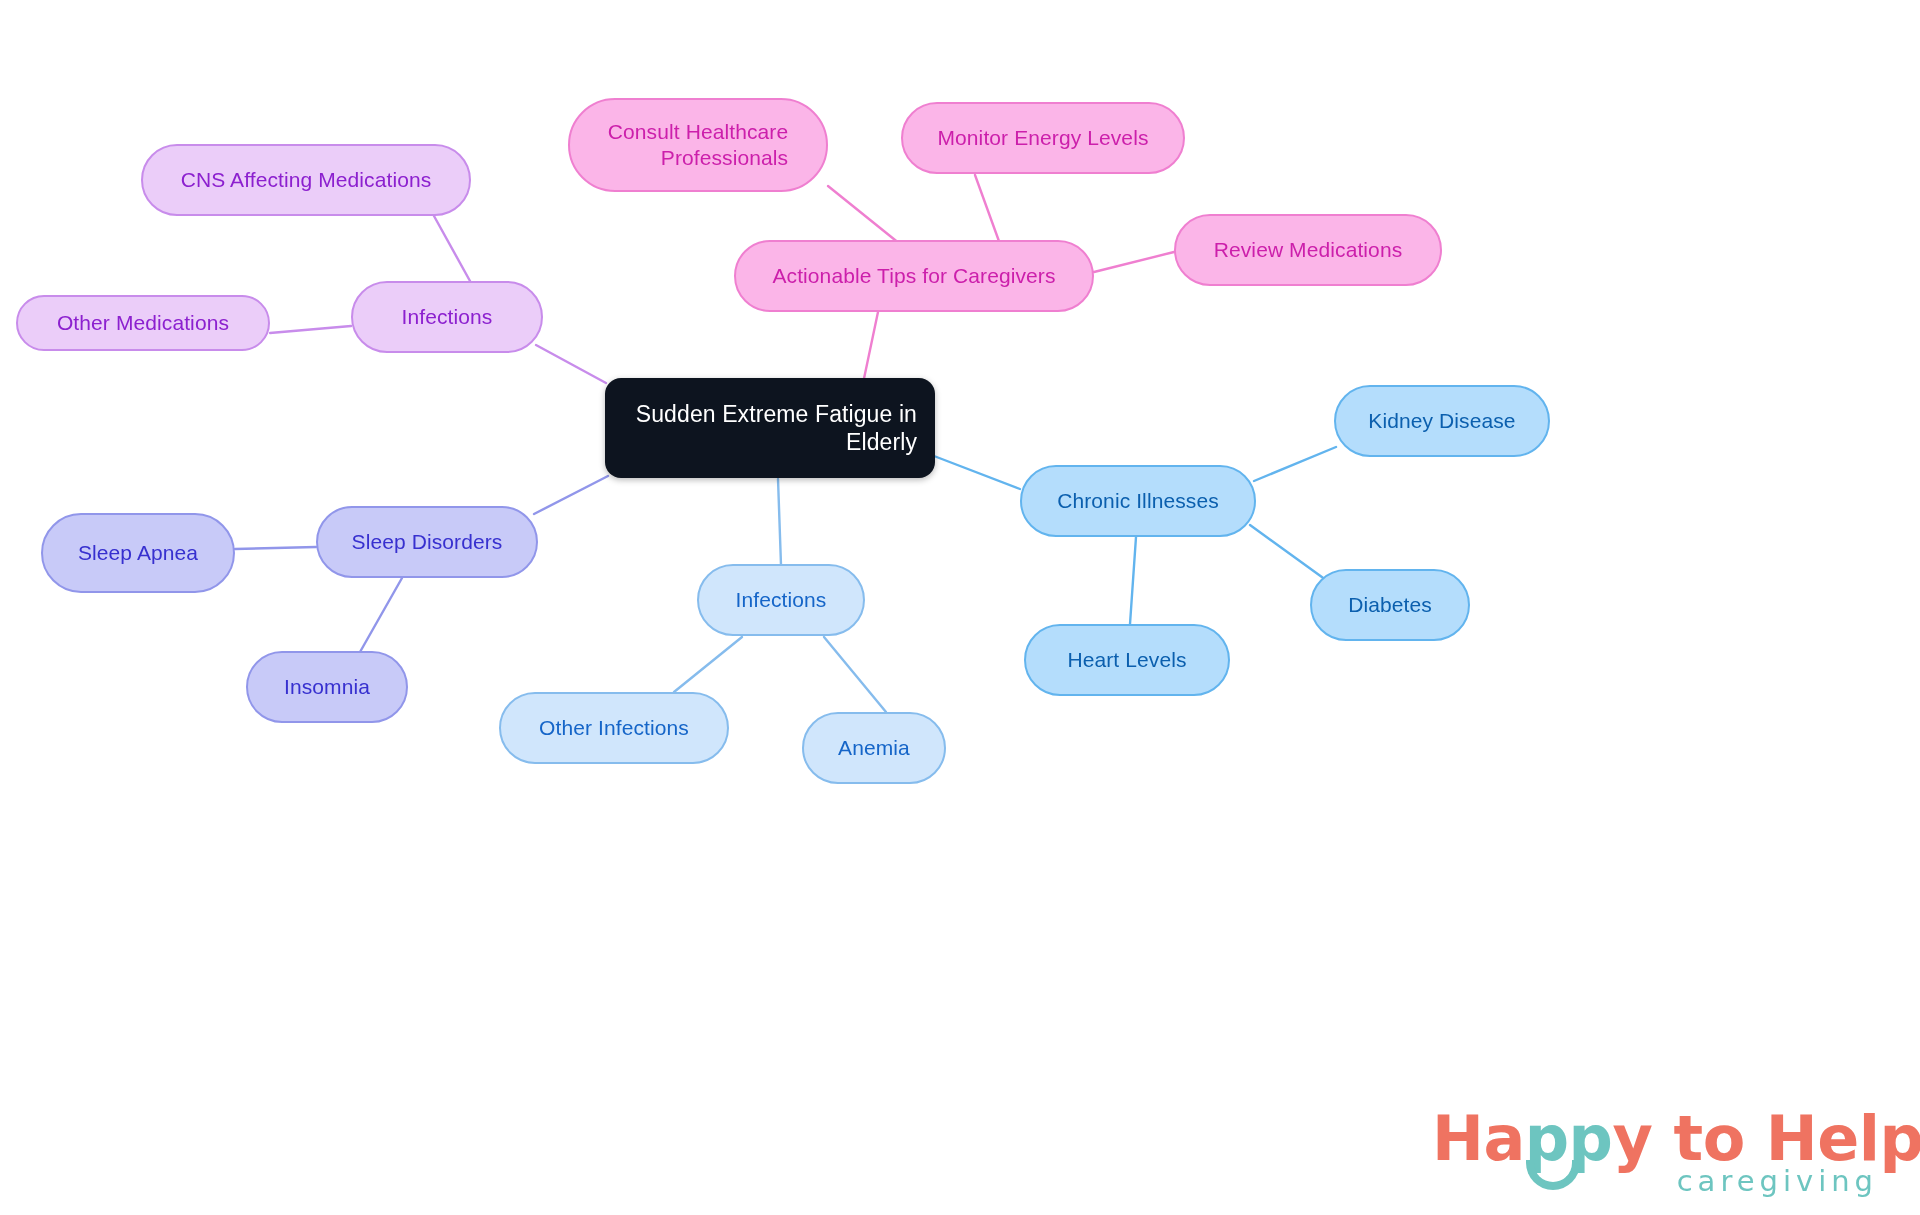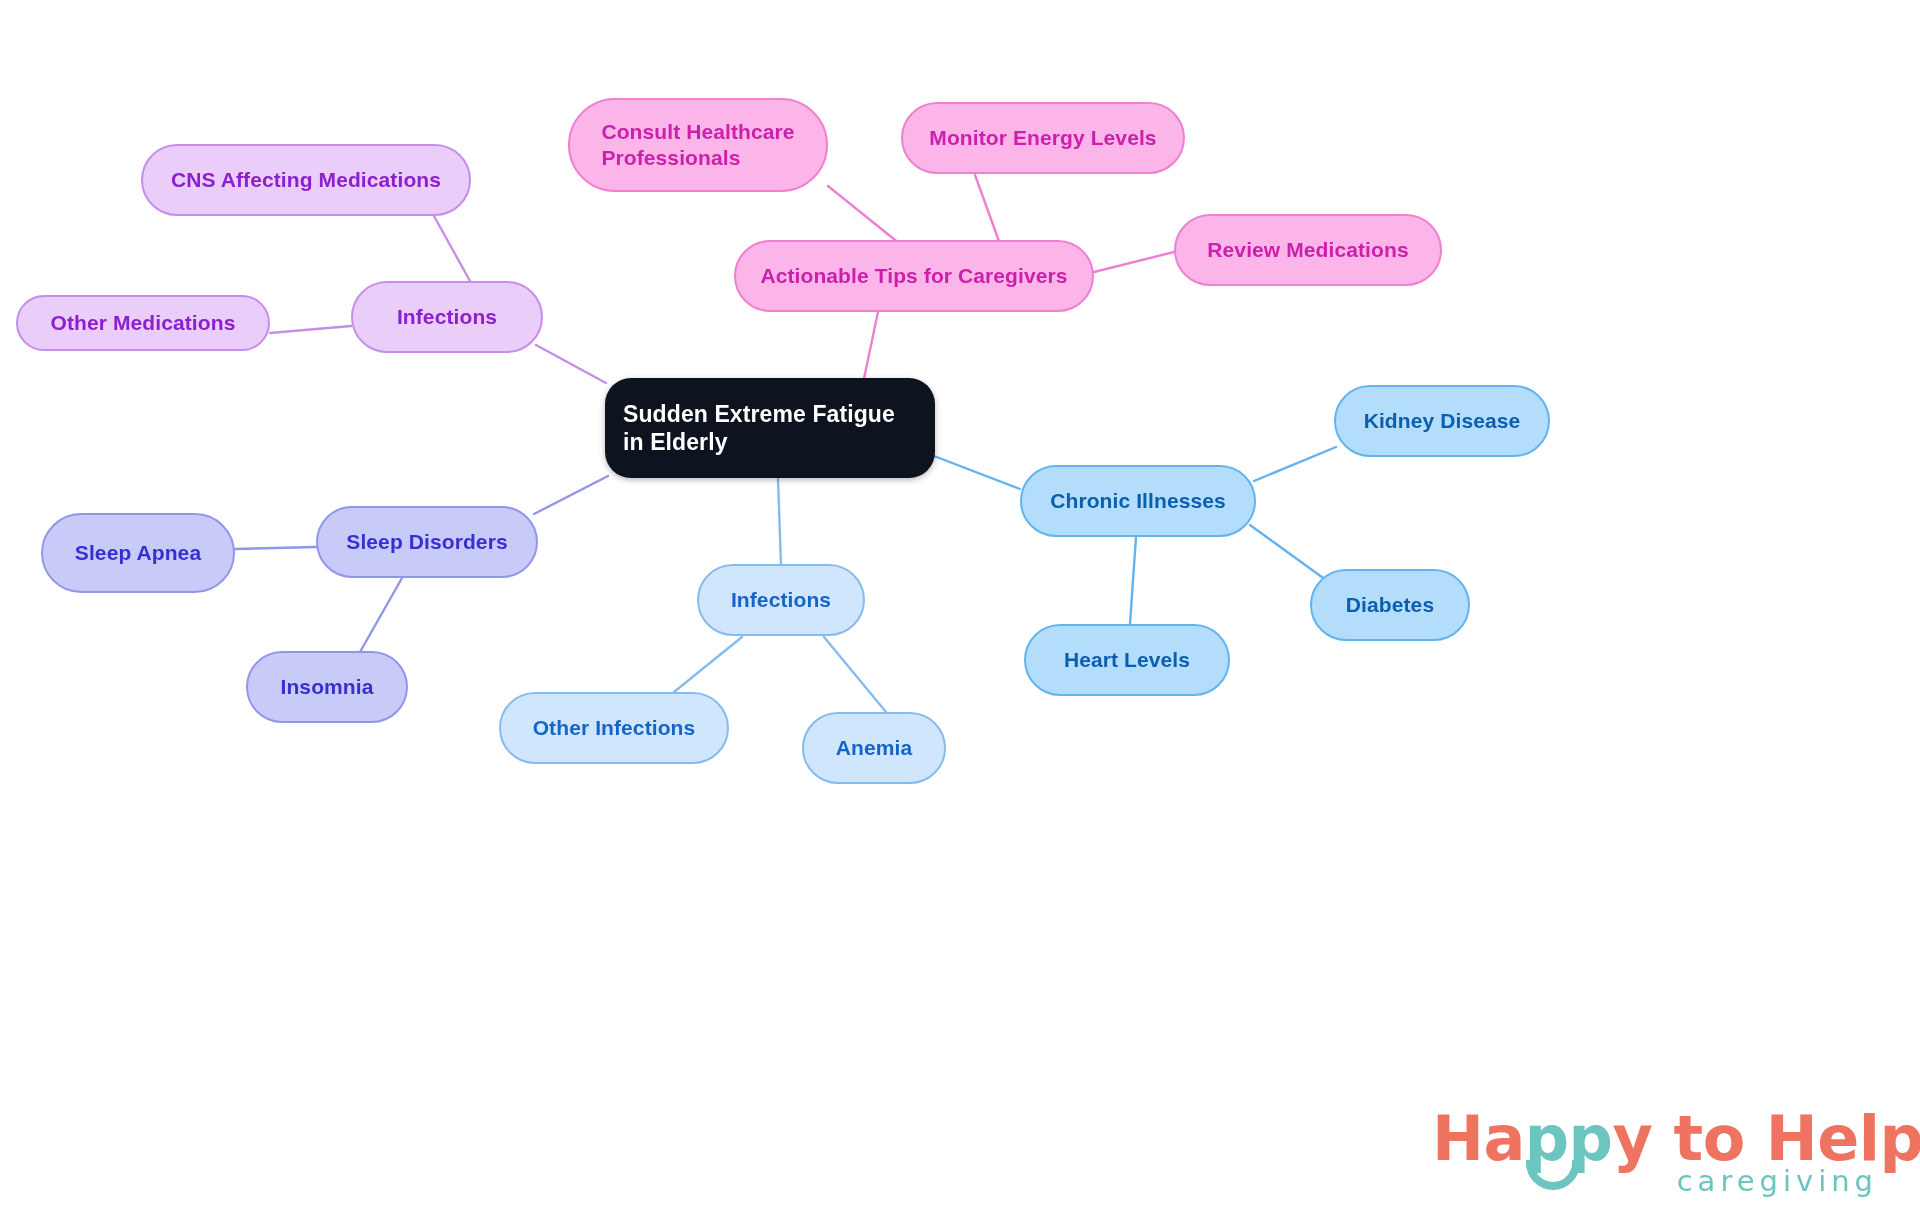--- a/index.html
+++ b/index.html
@@ -17,32 +17,31 @@
   #edges {
     position:absolute; left:0; top:0;
     width:1920px; height:1215px;
     pointer-events:none;
   }
   .node {
     position:absolute;
     display:flex;
     align-items:center;
     justify-content:center;
-    text-align:left;
+    text-align:right;
     border-radius:999px;
     border-style:solid;
     border-width:2px;
     line-height:1.22;
     padding:6px 18px;
     white-space:pre-line;
     letter-spacing:0.1px;
-    font-weight:bold;
   }
   .node.root {
-    border-radius:26px;
+    border-radius:16px;
     border-width:0;
     box-shadow:0 2px 6px rgba(0,0,0,0.28);
   }
   
   #logo {
     position:absolute;
     left:1432px; top:1102px;
     width:450px; height:108px;
   }
   .logo-main {

